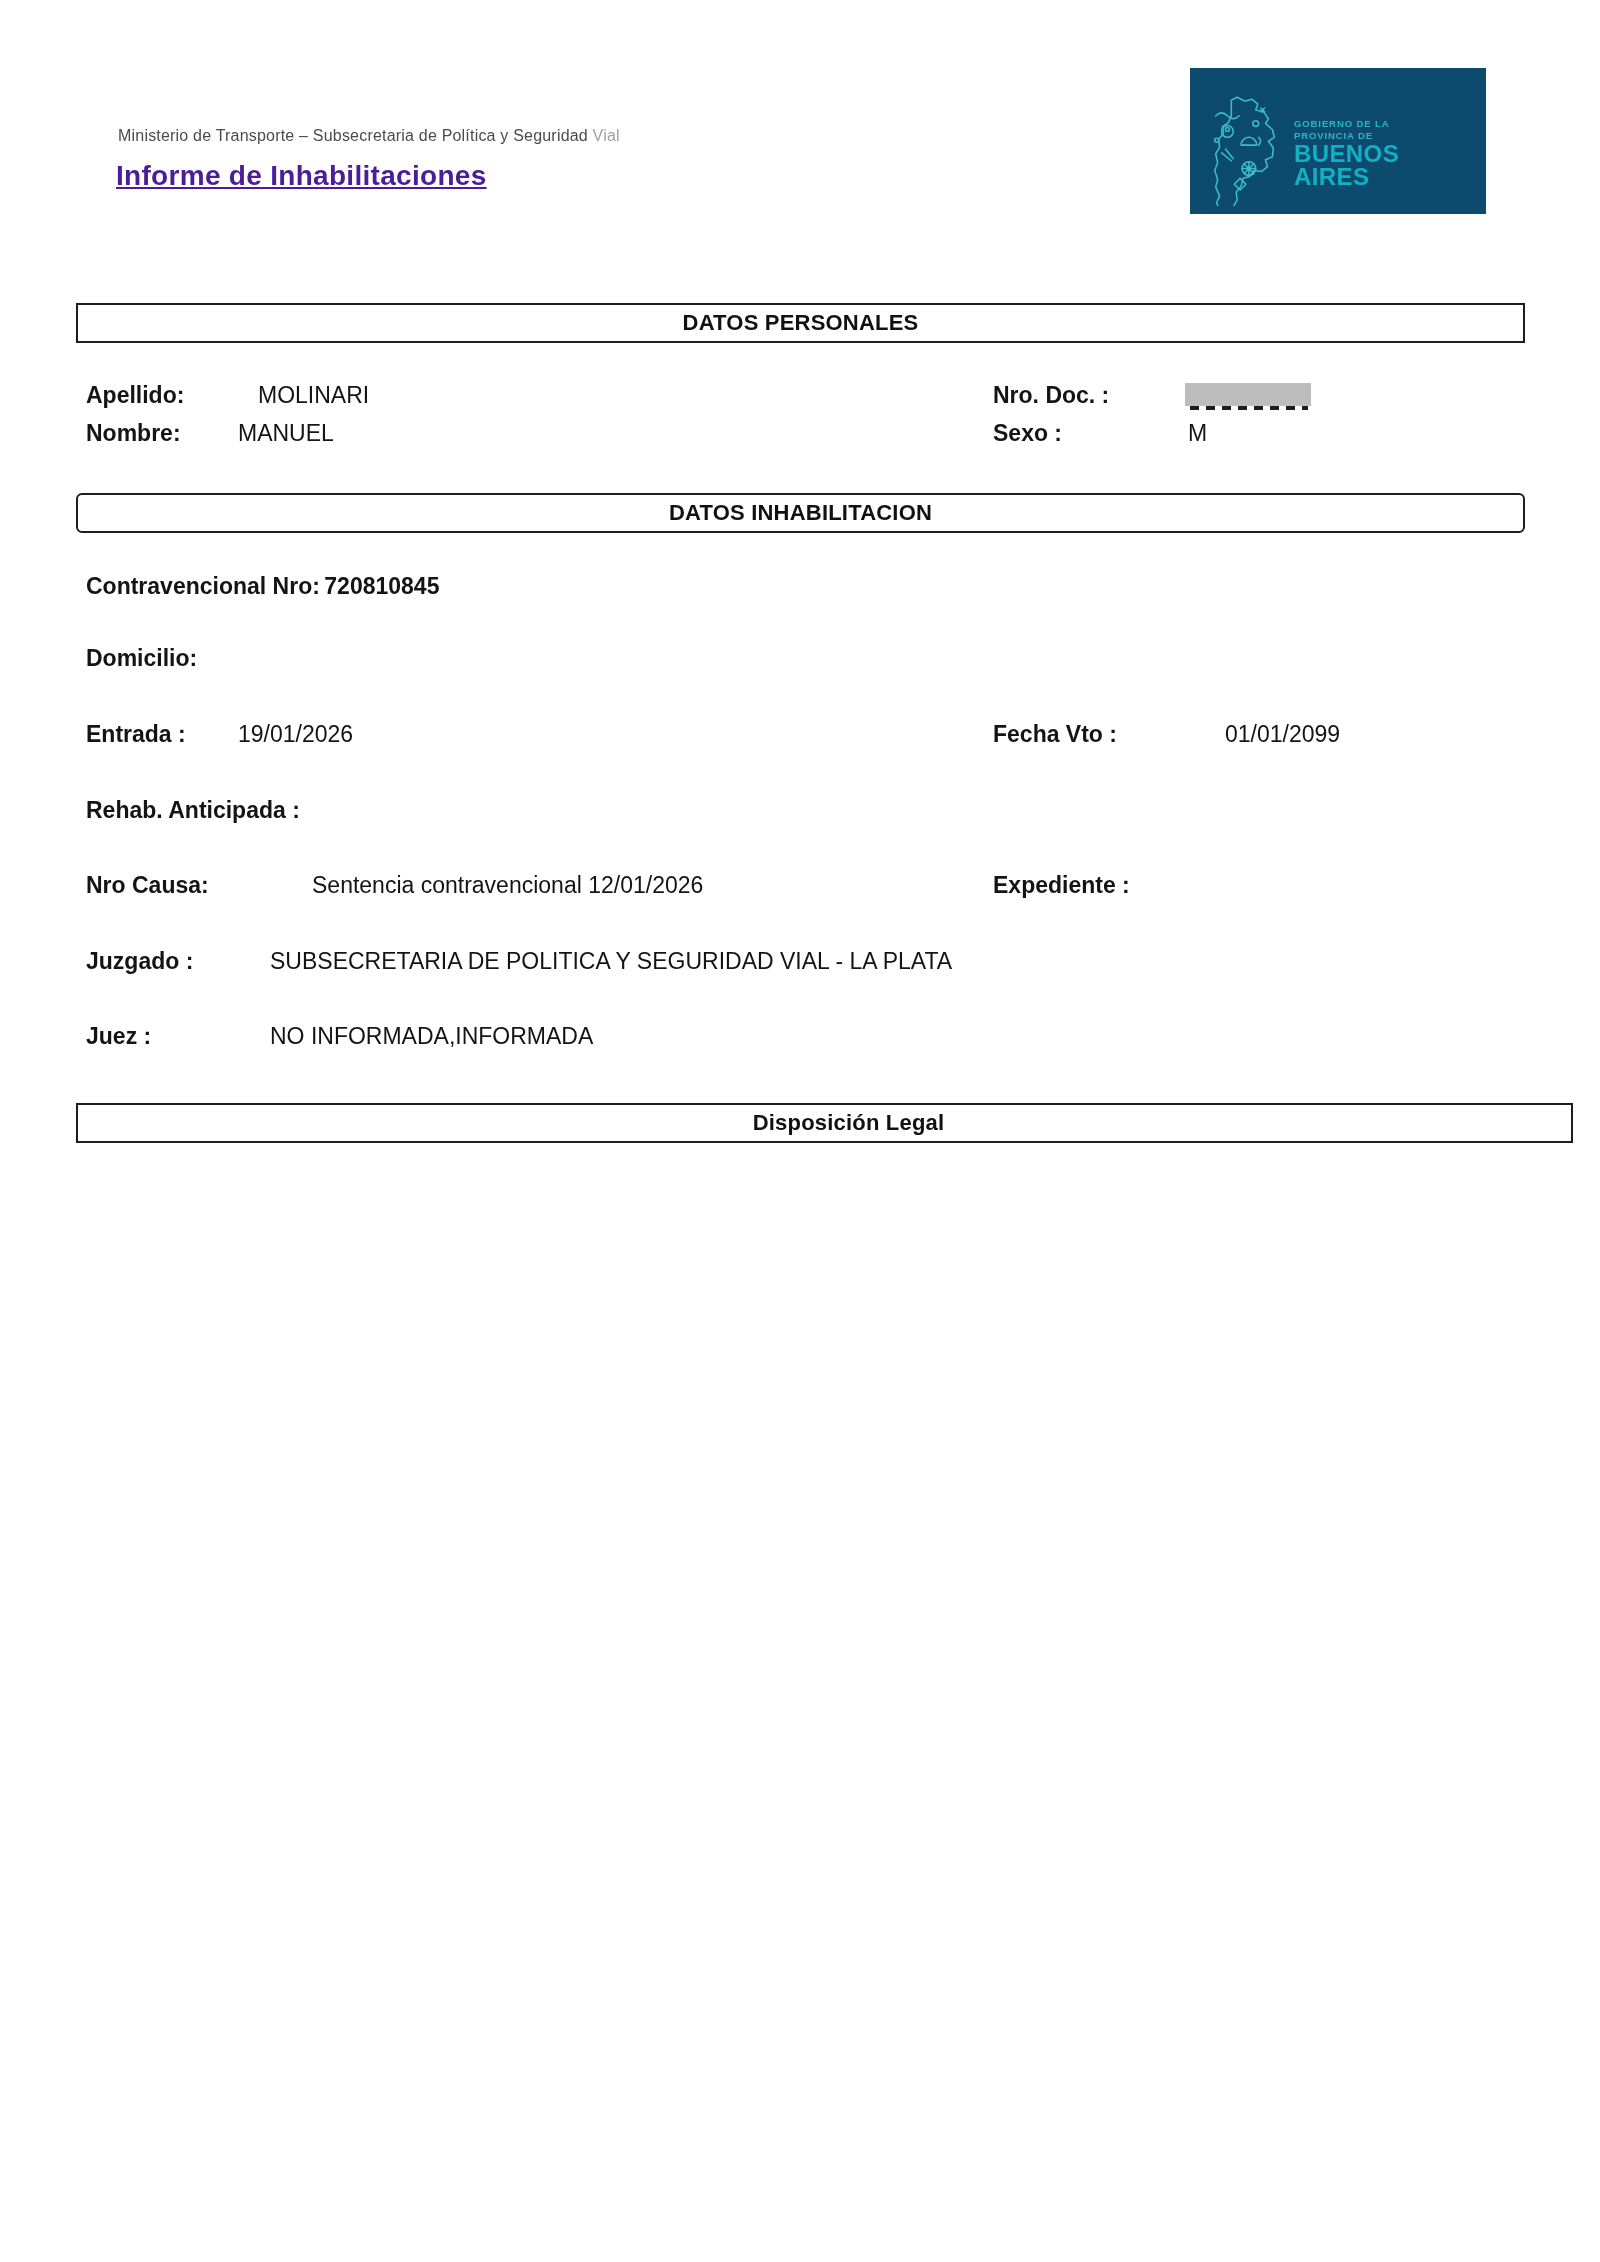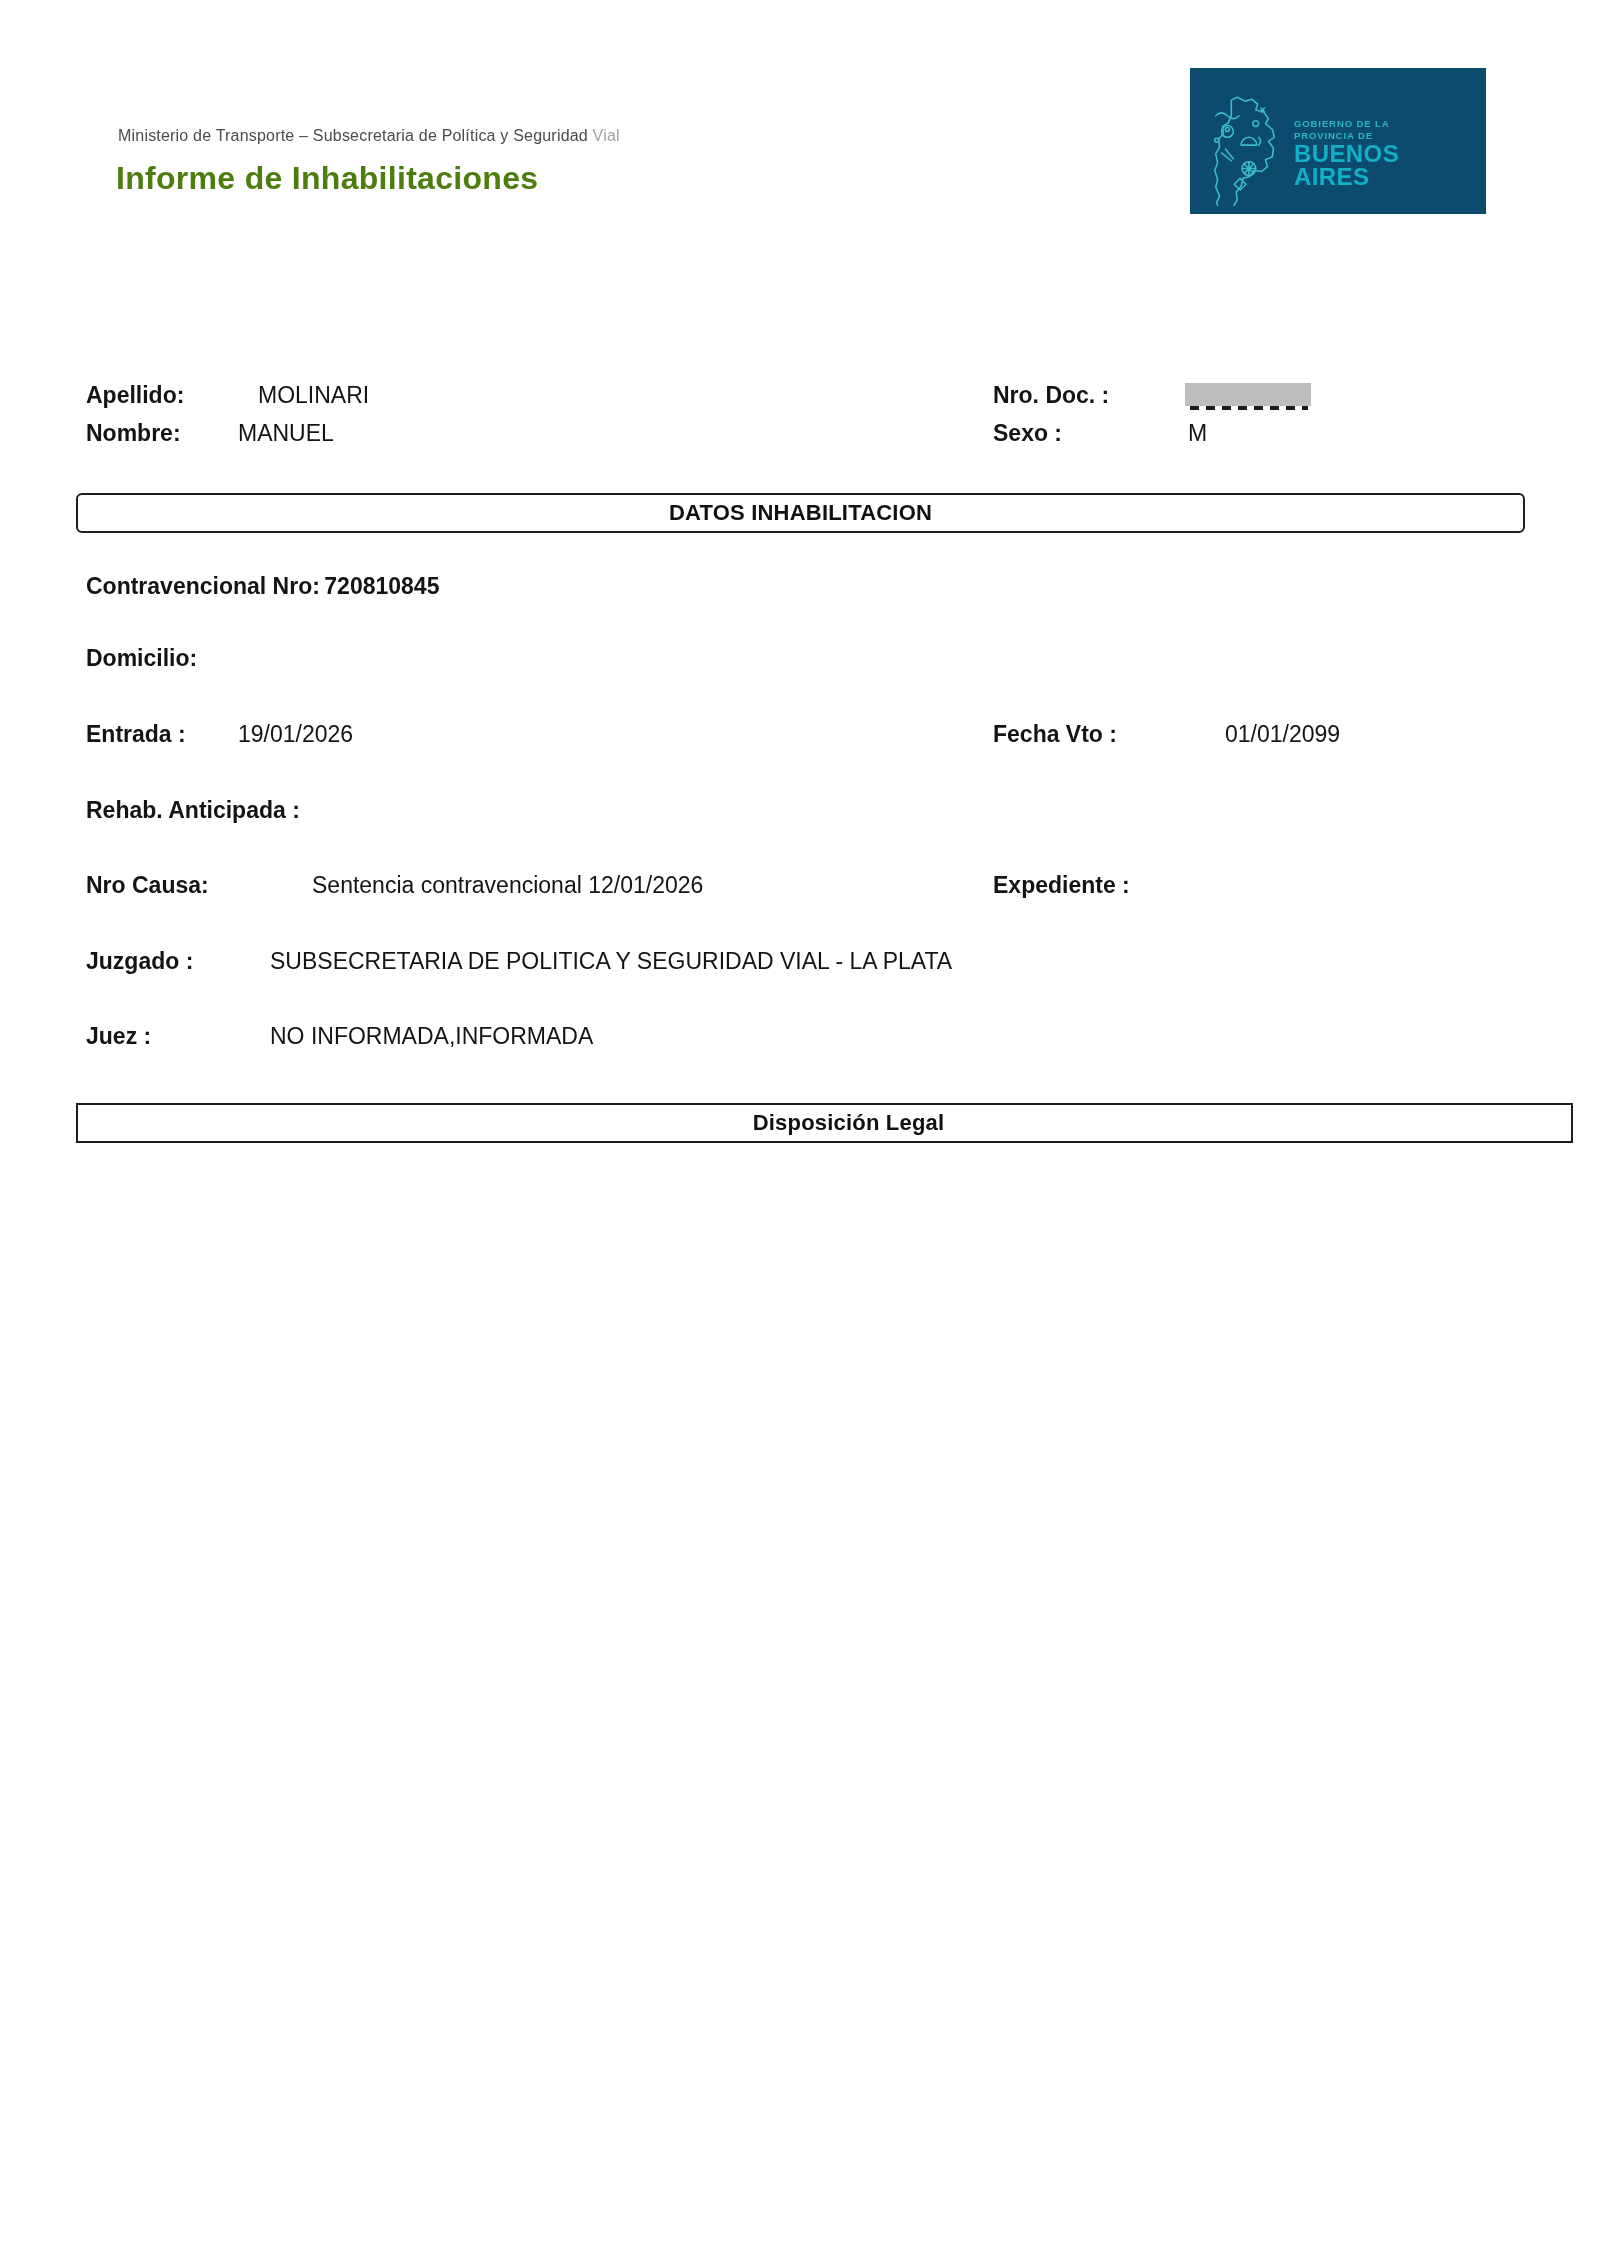--- a/index.html
+++ b/index.html
@@ -10,21 +10,21 @@
     background:#ffffff;
     font-family:"Liberation Sans", sans-serif;
     color:#1a1a1a;
     overflow:hidden;
   }
   .abs { position:absolute; }
 
   
   .ministry-line { left:118px; top:127px; font-size:16px; color:#4b4b4b; letter-spacing:0.2px; }
   .ministry-line .light { color:#a2a2a2; }
-  .doc-title { left:116px; top:160px; font-size:32px; font-weight:bold; color:#4d7c0f; letter-spacing:0.3px; }
+  .doc-title { left:116px; top:160px; font-size:28px; font-weight:bold; color:#4c1d95; letter-spacing:0.3px;text-decoration:underline; }
 
   
   .logo-box { left:1190px; top:68px; width:296px; height:146px; background:#0c4a6e; }
   .logo-map { position:absolute; left:12px; top:26px; }
   .logo-text { position:absolute; left:104px; top:50px; }
   .logo-text .gov  { font-size:9.5px; font-weight:bold; letter-spacing:0.9px; color:#2ab6c7; line-height:12px; }
   .logo-text .name { font-size:24px; font-weight:800; color:#12b0c5; line-height:22px; letter-spacing:0.4px; margin-top:1px; }
 
   
   .section-box {
@@ -79,20 +79,23 @@
       </g>
     </svg>
     <div class="logo-text">
       <div class="gov">GOBIERNO DE LA</div>
       <div class="gov">PROVINCIA DE</div>
       <div class="name">BUENOS</div>
       <div class="name">AIRES</div>
     </div>
   </div>
 
+  <div class="section-box box-personales">
+    <span class="section-title">DATOS PERSONALES</span>
+  </div>
 
   <div class="abs label" style="left:86px; top:382px;">Apellido:</div>
   <div class="abs value" style="left:238px; top:382px;margin-left:20px;">MOLINARI</div>
   <div class="abs label" style="left:86px; top:420px;">Nombre:</div>
   <div class="abs value" style="left:238px; top:420px;">MANUEL</div>
 
   <div class="abs label" style="left:993px; top:382px;">Nro. Doc. :</div>
   <div class="abs digit-bottoms"></div>
   <div class="abs redaction-box"></div>
   <div class="abs label" style="left:993px; top:420px;">Sexo :</div>

